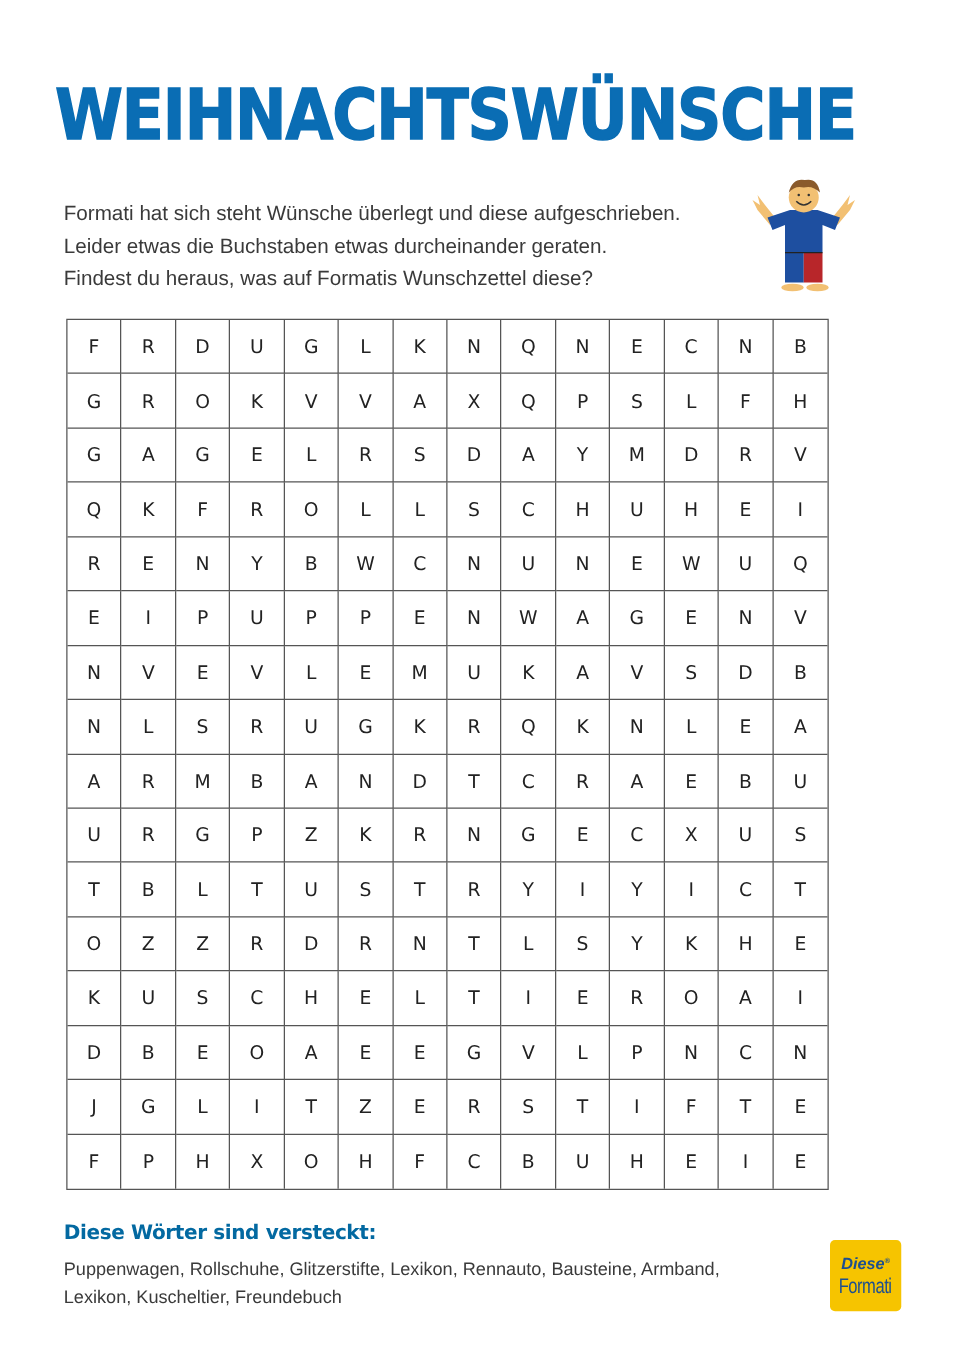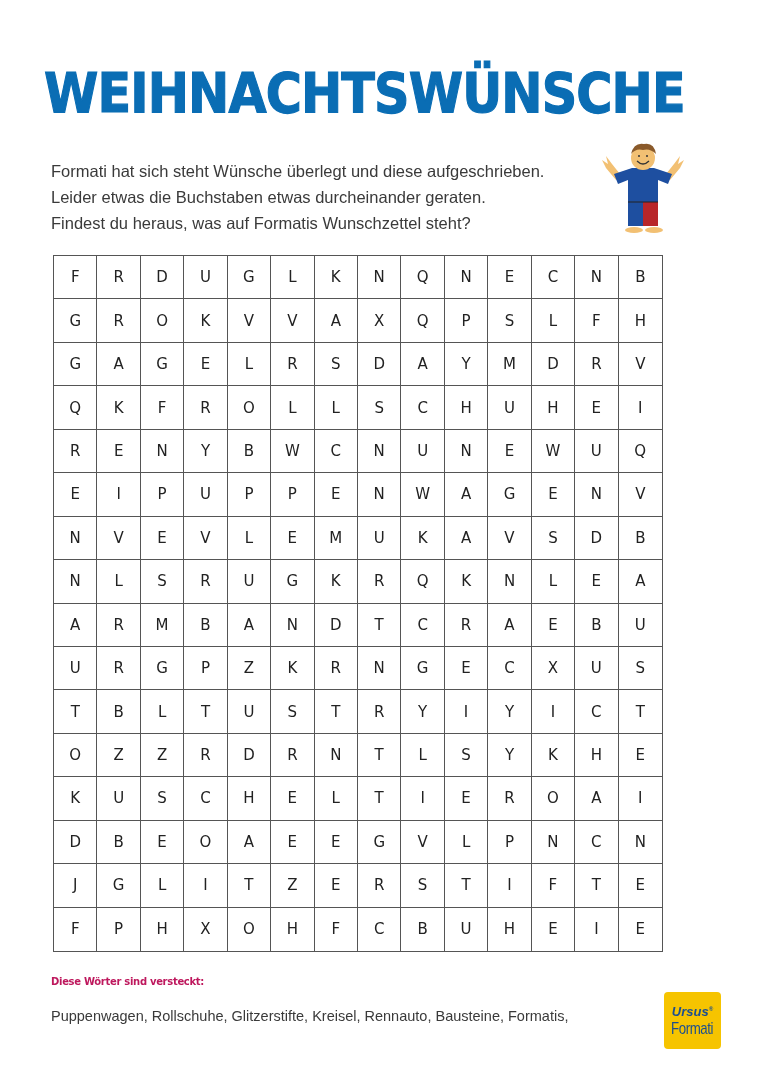--- a/index.html
+++ b/index.html
@@ -18,41 +18,41 @@
     .grid { position: absolute; left: 53px; top: 255px; width: 610px; height: 697px;
             display: grid; grid-template-columns: repeat(14, 1fr); grid-template-rows: repeat(16, 1fr);
             border: 1.3px solid #555; box-sizing: border-box; }
     .cell { border-right: 1.3px solid #555; border-bottom: 1.3px solid #555;
             display: flex; align-items: center; justify-content: center;
             font-family: "DejaVu Sans", sans-serif; font-size: 15px; color: #222;
             box-sizing: border-box; }
     .cell.lastcol { border-right: none; }
     .cell.lastrow { border-bottom: none; }
     .words-heading { position: absolute; left: 51px; top: 976px;
-                     font-family: "DejaVu Sans", sans-serif; font-weight: bold; font-size: 10px;
-                     color: #be185d; letter-spacing: -0.3px; }
+                     font-family: "DejaVu Sans", sans-serif; font-weight: bold; font-size: 16px;
+                     color: #0369a1; letter-spacing: -0.3px; }
     .words-list { position: absolute; left: 51px; top: 1005px; width: 560px;
                   font-family: "Liberation Sans", sans-serif; font-size: 14.5px; line-height: 22px; color: #3a3a3a; }
     .logo { position: absolute; left: 664px; top: 992px; width: 57px; height: 57px;
             background: #f6c400; border-radius: 4px; display: flex; flex-direction: column;
             align-items: center; justify-content: center; }
     .logo .ursus { font-family: "Liberation Sans", sans-serif; font-weight: bold; font-style: italic;
                    font-size: 13px; color: #1d4f8f; line-height: 14px; }
     .logo .formati { font-family: "Liberation Sans", sans-serif; font-size: 17px; color: #1d4f8f;
                      line-height: 20px; transform: scaleX(0.78); letter-spacing: -0.5px; }
   </style>
 </head>
 <body>
 
 <div class="title">WEIHNACHTSWÜNSCHE</div>
 
 <div class="intro">
   <div>Formati hat sich steht Wünsche überlegt und diese aufgeschrieben.</div>
   <div>Leider etwas die Buchstaben etwas durcheinander geraten.</div>
-  <div>Findest du heraus, was auf Formatis Wunschzettel steht?</div>
+  <div>Findest du heraus, was auf Formatis Wunschzettel diese?</div>
 </div>
 
 <div class="mascot">
   <svg width="90" height="100" viewBox="0 0 90 100">
 
     <path d="M8 28 L4 20 L10 24 L8 16 L14 24 L22 34 L18 40 Z" fill="#f2c073"></path>
     <path d="M82 28 L86 20 L80 24 L82 16 L76 24 L68 34 L72 40 Z" fill="#f2c073"></path>
 
     <path d="M16 34 L34 28 L56 28 L74 34 L70 44 L60 40 L60 62 L30 62 L30 40 L20 44 Z" fill="#1e4fa0"></path>
 
@@ -293,19 +293,20 @@
     <div class="cell lastrow">B</div>
     <div class="cell lastrow">U</div>
     <div class="cell lastrow">H</div>
     <div class="cell lastrow">E</div>
     <div class="cell lastrow">I</div>
     <div class="cell lastcol lastrow">E</div>
   </div>
 
 <div class="words-heading">Diese Wörter sind versteckt:</div>
 <div class="words-list">
-  <div>Puppenwagen, Rollschuhe, Glitzerstifte, Kreisel, Rennauto, Bausteine, Formatis,</div>
+  <div>Puppenwagen, Rollschuhe, Glitzerstifte, Lexikon, Rennauto, Bausteine, Armband,</div>
+  <div>Lexikon, Kuscheltier, Freundebuch</div>
 </div>
 
 <div class="logo">
-  <div class="ursus"><span>Ursus</span><sup style="font-size:6px">®</sup></div>
+  <div class="ursus"><span>Diese</span><sup style="font-size:6px">®</sup></div>
   <div class="formati">Formati</div>
 </div>
 
 </body></html>

